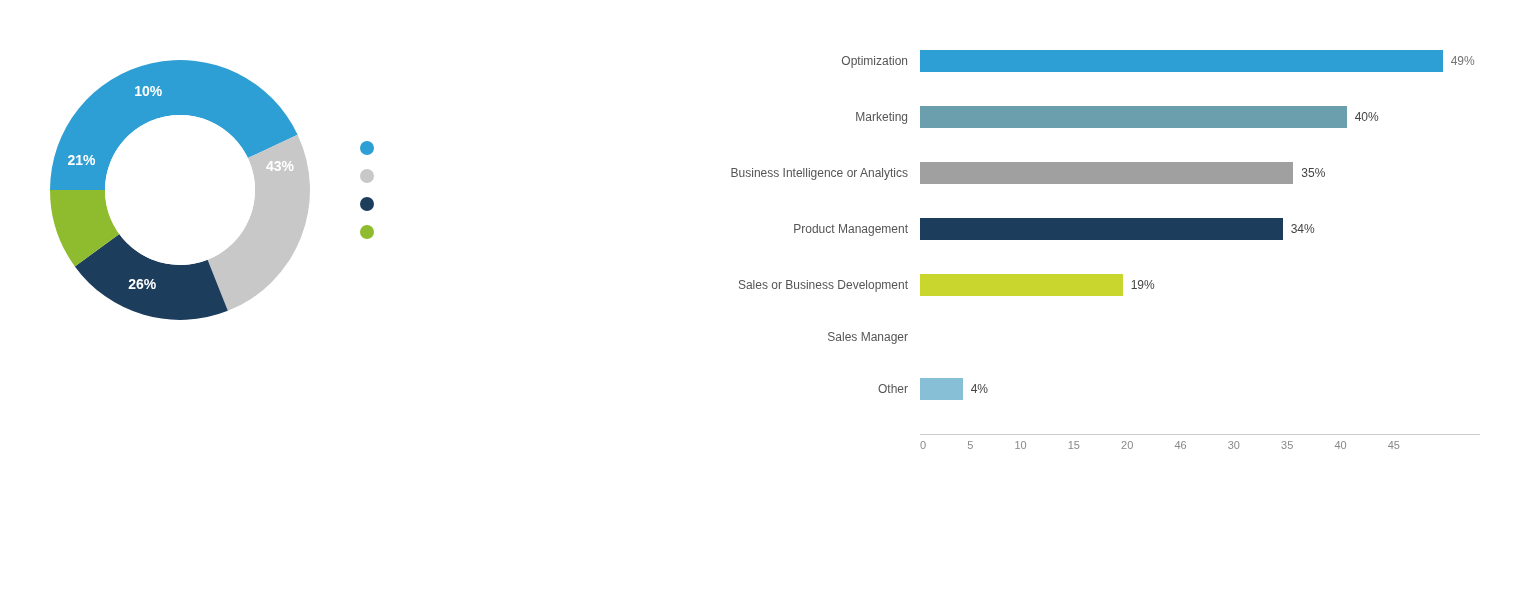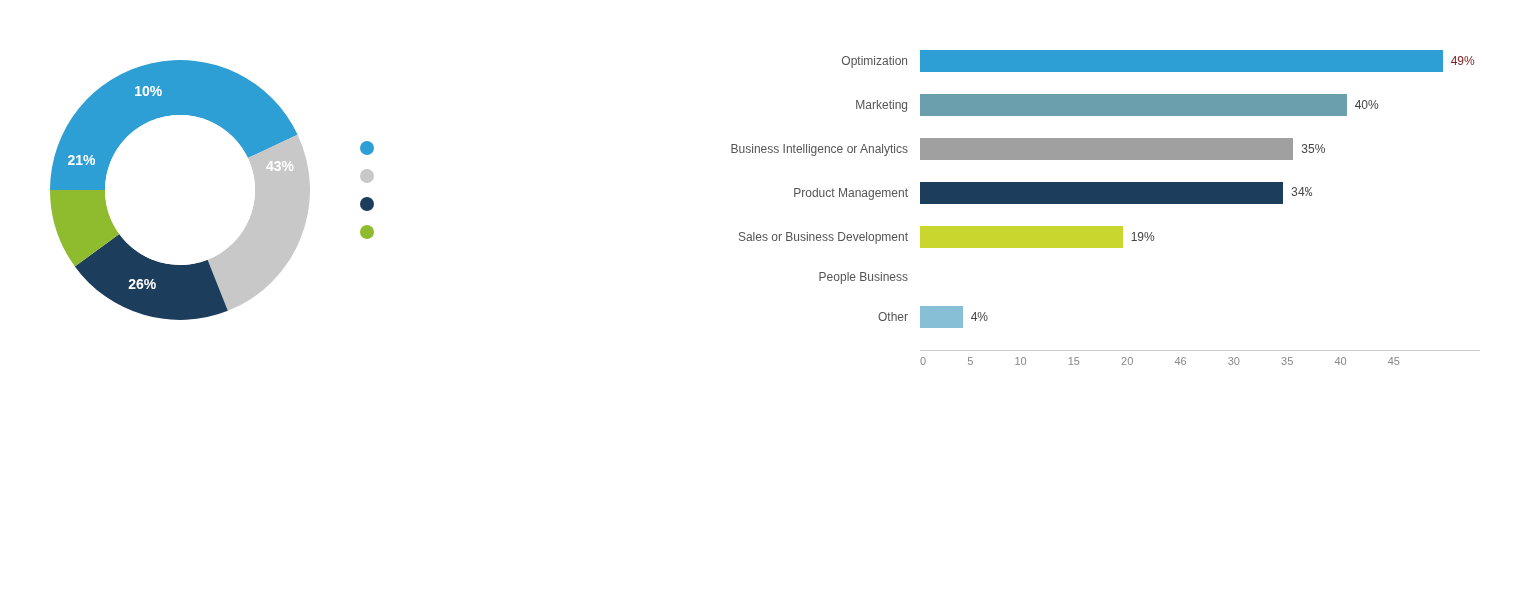--- a/index.html
+++ b/index.html
@@ -74,21 +74,21 @@
 
     
     .bar-chart-area {
       position: relative;
       margin-top: 10px;
     }
 
     .bar-row {
       display: flex;
       align-items: center;
-      margin-bottom: 22px;
+      margin-bottom: 34px;
     }
 
     .bar-label {
       width: 240px;
       text-align: right;
       font-size: 12px;
       color: #555;
       padding-right: 12px;
       flex-shrink: 0;
     }
@@ -163,53 +163,53 @@
 </div>
 
 <div class="right-panel">
   <div class="chart-title"></div>
   <div class="bar-chart-area" id="bar-chart-area">
 
   <div class="bar-row">
         <div class="bar-label">Optimization</div>
         <div class="bar-track" style="position: relative;">
           <div class="bar-fill" style="width: 522.667px; background: rgb(46, 159, 212); height: 22px;"></div>
-          <span class="bar-value" style="position: absolute; left: 530.667px; top: 50%; transform: translateY(-50%); font-size: 12px; color: #7f1d1d;">49%</span>
+          <span class="bar-value" style="position: absolute; left: 530.667px; top: 50%; transform: translateY(-50%); font-size: 12px; color: #737373;">49%</span>
         </div>
       </div>
       <div class="bar-row">
         <div class="bar-label">Marketing</div>
         <div class="bar-track" style="position: relative;">
           <div class="bar-fill" style="width: 426.667px; background: rgb(107, 159, 174); height: 22px;"></div>
           <span class="bar-value" style="position: absolute; left: 434.667px; top: 50%; transform: translateY(-50%); font-size: 12px; color: rgb(68, 68, 68);">40%</span>
         </div>
       </div>
       <div class="bar-row">
         <div class="bar-label">Business Intelligence or Analytics</div>
         <div class="bar-track" style="position: relative;">
           <div class="bar-fill" style="width: 373.333px; background: rgb(160, 160, 160); height: 22px;"></div>
           <span class="bar-value" style="position: absolute; left: 381.333px; top: 50%; transform: translateY(-50%); font-size: 12px; color: rgb(68, 68, 68);">35%</span>
         </div>
       </div>
       <div class="bar-row">
         <div class="bar-label">Product Management</div>
-        <div class="bar-track" style="position: relative; font-family: Liberation Mono, monospace;">
+        <div class="bar-track" style="position: relative;">
           <div class="bar-fill" style="width: 362.667px; background: rgb(29, 61, 92); height: 22px;"></div>
           <span class="bar-value" style="position: absolute; left: 370.667px; top: 50%; transform: translateY(-50%); font-size: 12px; color: rgb(68, 68, 68);">34%</span>
         </div>
       </div>
       <div class="bar-row">
         <div class="bar-label">Sales or Business Development</div>
         <div class="bar-track" style="position: relative;">
           <div class="bar-fill" style="width: 202.667px; background: rgb(200, 214, 46); height: 22px;"></div>
           <span class="bar-value" style="position: absolute; left: 210.667px; top: 50%; transform: translateY(-50%); font-size: 12px; color: rgb(68, 68, 68);">19%</span>
         </div>
       </div>
       <div class="bar-row">
-        <div class="bar-label">People Business</div>
+        <div class="bar-label">Sales Manager</div>
       </div>
       <div class="bar-row">
         <div class="bar-label">Other</div>
         <div class="bar-track" style="position: relative;">
           <div class="bar-fill" style="width: 42.6667px; background: rgb(135, 192, 214); height: 22px;"></div>
           <span class="bar-value" style="position: absolute; left: 50.6667px; top: 50%; transform: translateY(-50%); font-size: 12px; color: rgb(68, 68, 68);">4%</span>
         </div>
       </div>
       <div style="margin-left: 240px; border-top: 1px solid rgb(204, 204, 204); padding-top: 4px;">
         <div style="display: flex; justify-content: space-between; width: 480px;">

